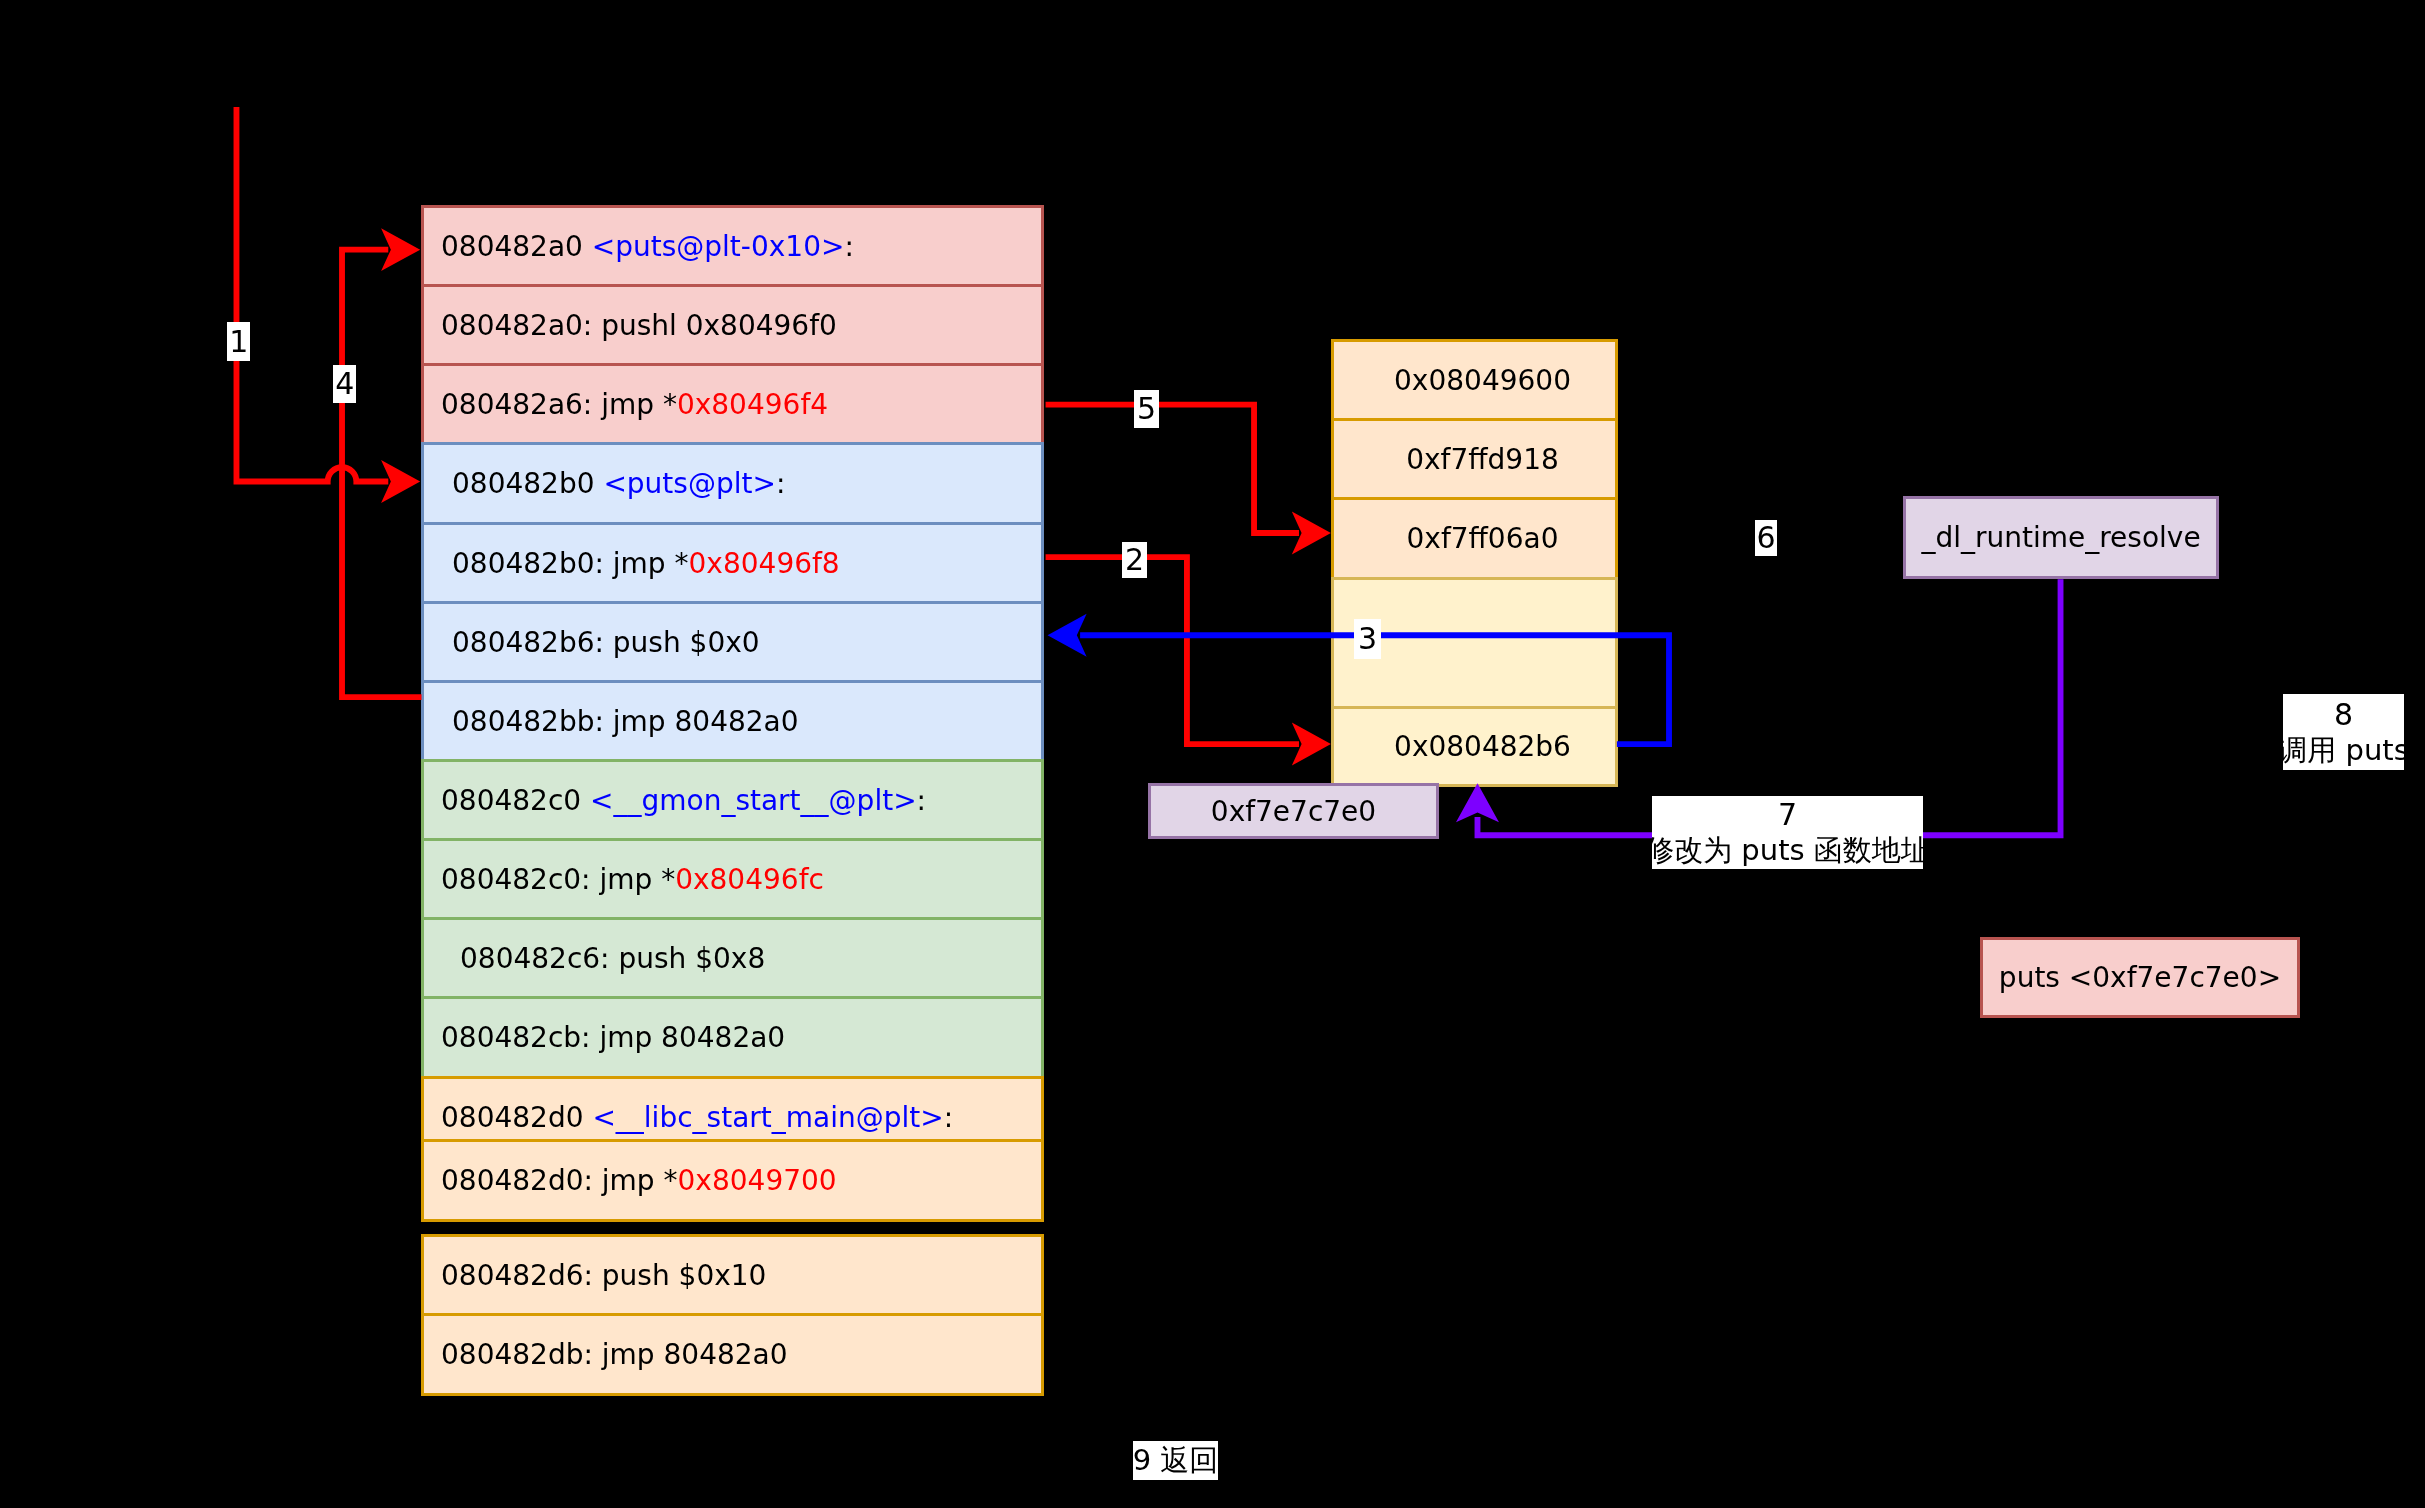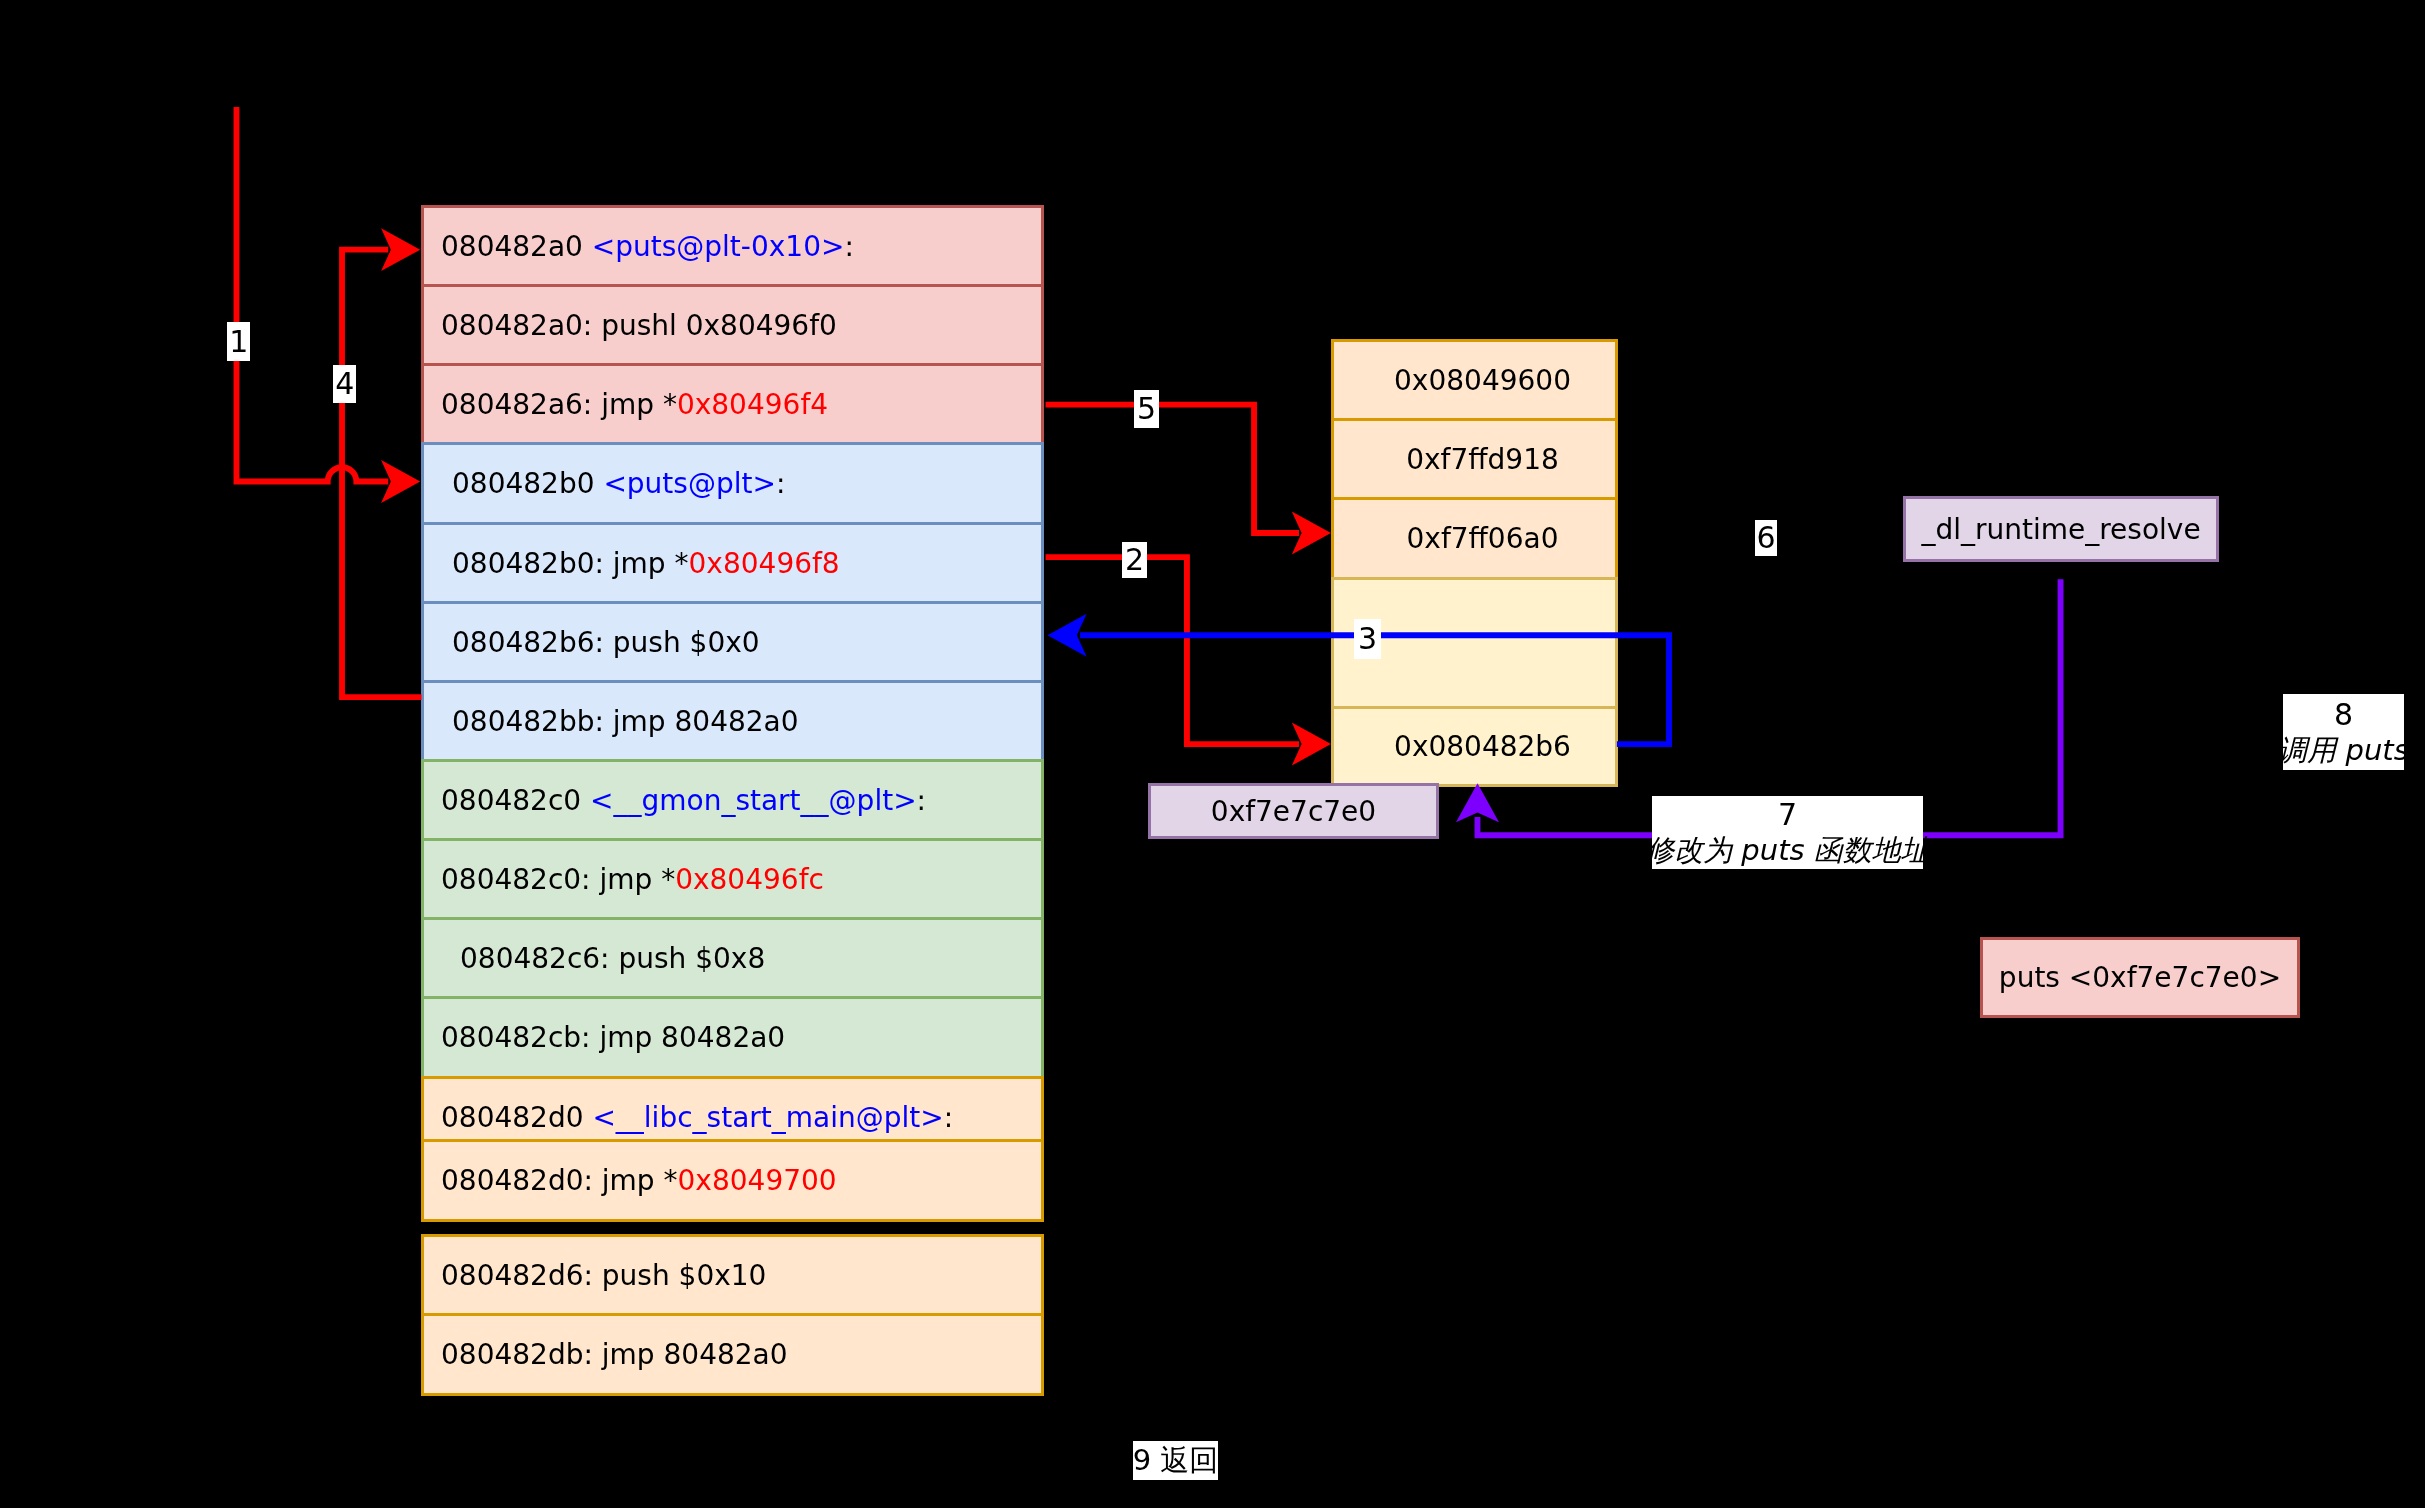--- a/index.html
+++ b/index.html
@@ -37,21 +37,21 @@
   .w-purple{stroke:#7d00ff;}
   .ah-red{fill:#ff0000;stroke:none;}
   .ah-blue{fill:#0000ff;stroke:none;}
   .ah-purple{fill:#7d00ff;stroke:none;}
   
   .step-label{
     position:absolute;background:#ffffff;color:#000000;z-index:30;
     display:flex;flex-direction:column;align-items:center;justify-content:center;
     font-size:30px;line-height:1.2;text-align:center;white-space:nowrap;
   }
-  .step-label .small{font-size:29px;font-style:italic;}
+  .step-label .small{font-size:29px;}
 </style>
 </head>
 <body>
 
 <div id="stage">
 
   <div style="position:absolute;left:421px;top:205px;width:621px;height:1191px;">
       <div class="row plt-row c-pink" style="top: 0px;">
         <span class="seg-default">080482a0 </span>
         <span class="seg-symbol">&lt;puts@plt-0x10&gt;</span>
@@ -120,21 +120,21 @@
       </div>
       <div class="row got-row c-orange" style="top: 158px; height: 83px;">
         <span class="seg-default">0xf7ff06a0</span>
       </div>
       <div class="row got-row c-yellow" style="top: 238px; height: 132px;"></div>
       <div class="row got-row c-yellow" style="top: 367px; height: 81px;">
         <span class="seg-default">0x080482b6</span>
       </div>
     </div>
 
-  <div class="bigbox purplebox" style="left:1903px;top:496px;width:316px;height:66px;">
+  <div class="bigbox purplebox" style="left:1903px;top:496px;width:316px;height:83px;">
     <span>_dl_runtime_resolve</span>
   </div>
 
   <div class="bigbox purplebox" style="left:1148px;top:783px;width:291px;height:56px;">
     <span>0xf7e7c7e0</span>
   </div>
 
   <div class="bigbox pinkbox" style="left:1980px;top:937px;width:320px;height:81px;">
     <span>puts &lt;0xf7e7c7e0&gt;</span>
   </div>

